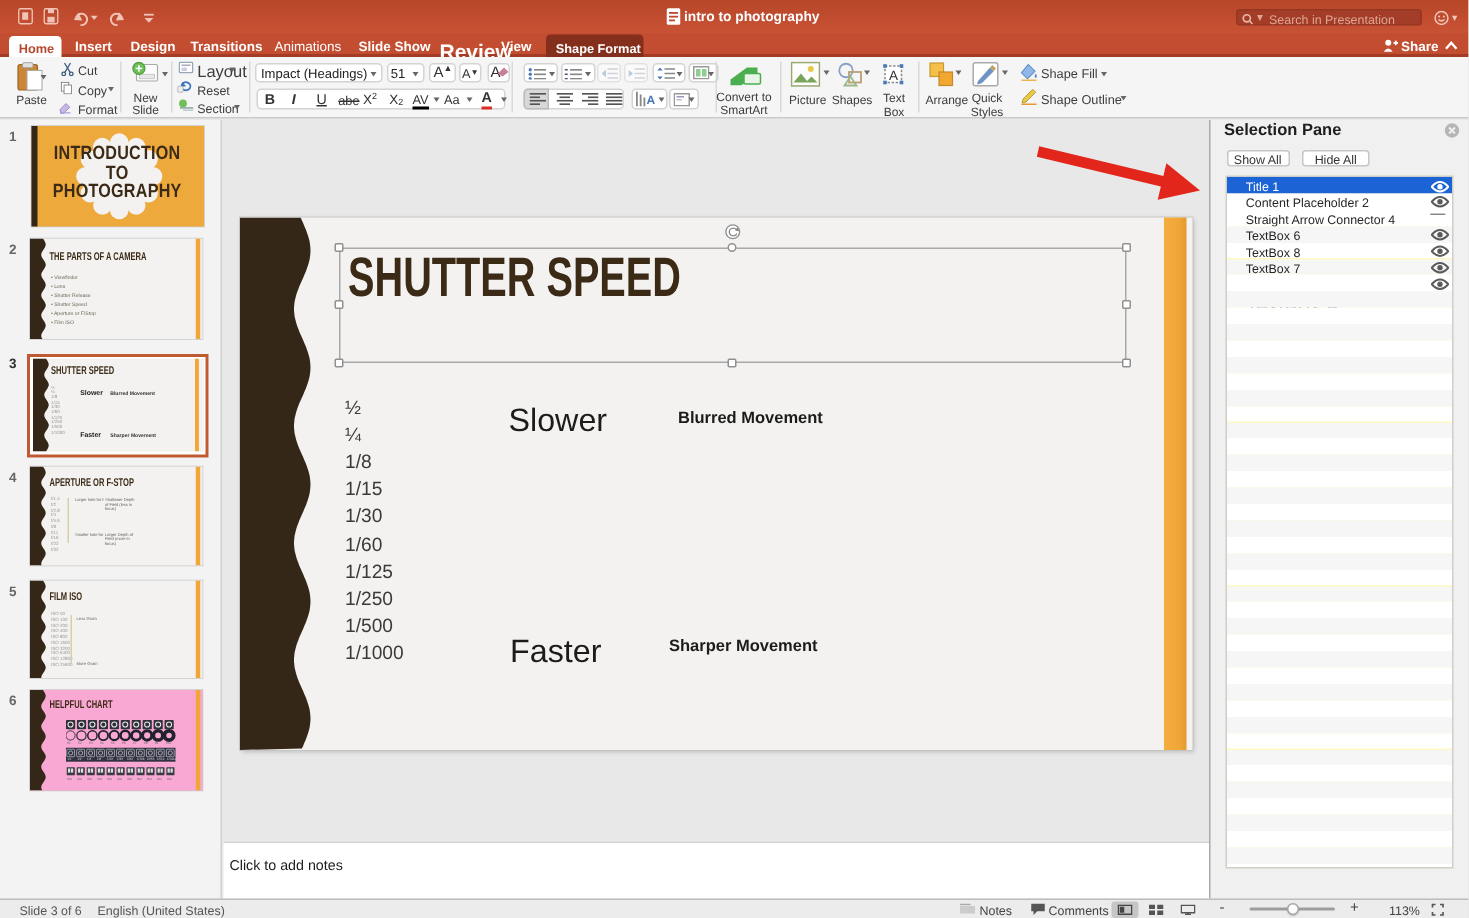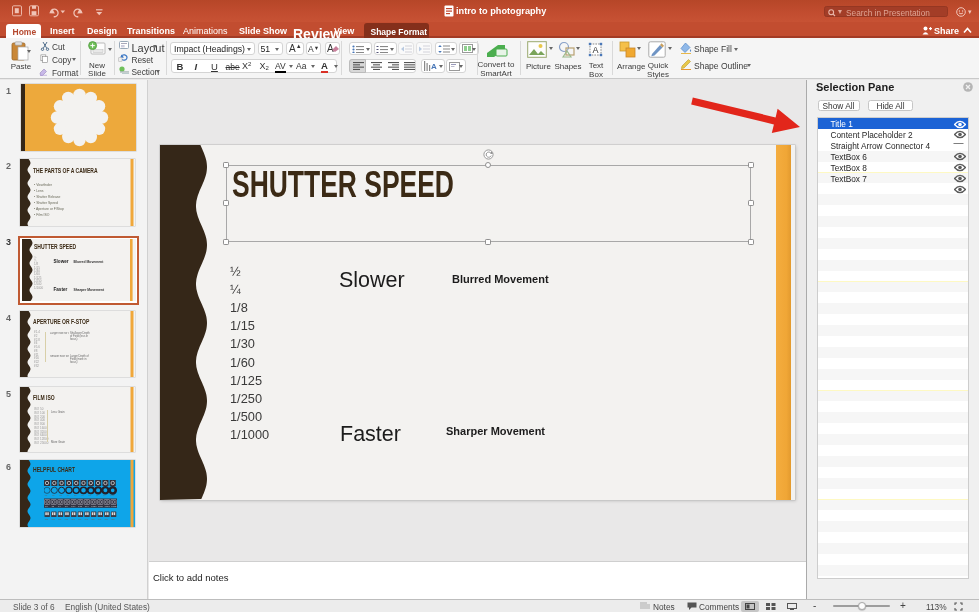--- a/index.html
+++ b/index.html
@@ -367,20 +367,23 @@
       <circle cx="58.5" cy="56.0" r="6.2" fill="#f3f2f0"></circle>
       <circle cx="47.3" cy="53.0" r="6.2" fill="#f3f2f0"></circle>
       <circle cx="39.0" cy="44.8" r="6.2" fill="#f3f2f0"></circle>
       <circle cx="36.0" cy="33.5" r="6.2" fill="#f3f2f0"></circle>
       <circle cx="39.0" cy="22.3" r="6.2" fill="#f3f2f0"></circle>
       <circle cx="47.2" cy="14.0" r="6.2" fill="#f3f2f0"></circle>
       <circle cx="58.5" cy="11.0" r="6.2" fill="#f3f2f0"></circle>
       <circle cx="69.8" cy="14.0" r="6.2" fill="#f3f2f0"></circle>
       <circle cx="78.0" cy="22.2" r="6.2" fill="#f3f2f0"></circle>
     </svg>
+ <div style="position:absolute;left:0;top:12px;width:115px;text-align:center">
+  <div class="impact" style="display:inline-block;font-size:12.8px;transform:scaleX(0.84);transform-origin:50% 0;letter-spacing:0.2px;line-height:12.5px">INTRODUCTION<br>TO<br>PHOTOGRAPHY</div>
+ </div>
 </div>
 
 <div class="abs" style="left:20px;top:159px;width:115px;height:67px;background:#f3f2f0;box-shadow:0 0 0 0.5px #c8c8c8">
  <svg class="abs" style="left:0;top:0" width="115" height="67">
       <path d="M0,0 L8.6,0.0 L9.3,1.0 L9.9,2.0 L10.3,3.0 L10.5,4.0 L10.3,5.0 L9.9,6.0 L9.3,7.0 L8.6,8.0 L8.0,9.0 L7.6,10.0 L7.5,11.0 L7.7,12.0 L8.2,13.0 L8.9,14.0 L9.6,15.0 L10.1,16.0 L10.5,17.0 L10.5,18.0 L10.1,19.0 L9.6,20.0 L8.9,21.0 L8.3,22.0 L7.7,23.0 L7.5,24.0 L7.6,25.0 L8.0,26.0 L8.6,27.0 L9.3,28.0 L9.9,29.0 L10.3,30.0 L10.5,31.0 L10.3,32.0 L9.9,33.0 L9.3,34.0 L8.6,35.0 L8.0,36.0 L7.6,37.0 L7.5,38.0 L7.7,39.0 L8.2,40.0 L8.9,41.0 L9.6,42.0 L10.1,43.0 L10.5,44.0 L10.5,45.0 L10.1,46.0 L9.6,47.0 L8.9,48.0 L8.2,49.0 L7.7,50.0 L7.5,51.0 L7.6,52.0 L8.0,53.0 L8.6,54.0 L9.3,55.0 L9.9,56.0 L10.3,57.0 L10.5,58.0 L10.3,59.0 L9.9,60.0 L9.3,61.0 L8.6,62.0 L8.0,63.0 L7.6,64.0 L7.5,65.0 L7.7,66.0 L8.3,67.0 L0,67 Z" fill="#352718"></path>
       <rect x="110.5" y="0" width="3" height="67" fill="#f0a73a"></rect>
     </svg>
  <div class="impact abs" style="left:13px;top:7px;font-size:7.5px;transform:scaleX(0.67)">THE PARTS OF A CAMERA</div>
  <div class="abs" style="left:14px;top:24px;font-size:3.4px;color:#6a6a5a;line-height:5.95px">• Viewfinder<br>• Lens<br>• Shutter Release<br>• Shutter Speed<br>• Aperture or F/Stop<br>• Film ISO</div>
 </div>
@@ -419,21 +422,21 @@
       <path d="M0,0 L8.6,0.0 L9.3,1.0 L9.9,2.0 L10.3,3.0 L10.5,4.0 L10.3,5.0 L9.9,6.0 L9.3,7.0 L8.6,8.0 L8.0,9.0 L7.6,10.0 L7.5,11.0 L7.7,12.0 L8.2,13.0 L8.9,14.0 L9.6,15.0 L10.1,16.0 L10.5,17.0 L10.5,18.0 L10.1,19.0 L9.6,20.0 L8.9,21.0 L8.3,22.0 L7.7,23.0 L7.5,24.0 L7.6,25.0 L8.0,26.0 L8.6,27.0 L9.3,28.0 L9.9,29.0 L10.3,30.0 L10.5,31.0 L10.3,32.0 L9.9,33.0 L9.3,34.0 L8.6,35.0 L8.0,36.0 L7.6,37.0 L7.5,38.0 L7.7,39.0 L8.2,40.0 L8.9,41.0 L9.6,42.0 L10.1,43.0 L10.5,44.0 L10.5,45.0 L10.1,46.0 L9.6,47.0 L8.9,48.0 L8.2,49.0 L7.7,50.0 L7.5,51.0 L7.6,52.0 L8.0,53.0 L8.6,54.0 L9.3,55.0 L9.9,56.0 L10.3,57.0 L10.5,58.0 L10.3,59.0 L9.9,60.0 L9.3,61.0 L8.6,62.0 L8.0,63.0 L7.6,64.0 L7.5,65.0 L0,65 Z" fill="#352718"></path>
       <rect x="110.5" y="0" width="3" height="65" fill="#f0a73a"></rect>
     </svg>
  <div class="impact abs" style="left:13px;top:6px;font-size:7.5px;transform:scaleX(0.67)">FILM ISO</div>
  <div class="abs" style="left:14px;top:21px;font-size:3px;color:#999;line-height:3.75px">ISO 50<br>ISO 100<br>ISO 200<br>ISO 400<br>ISO 800<br>ISO 1600<br>ISO 3200<br>ISO 6400<br>ISO 12800<br>ISO 25600</div>
  <div class="abs" style="left:26.5px;top:23px;width:0.7px;height:32px;background:#d8cfa8"></div>
  <div class="abs" style="left:31px;top:23px;font-size:2.8px;color:#666">Less Grain</div>
  <div class="abs" style="left:31px;top:53px;font-size:2.8px;color:#666">More Grain</div>
 </div>
 
-<div class="abs" style="left:20px;top:460px;width:115px;height:67px;background:#0ea5e9;box-shadow:0 0 0 0.5px #c8c8c8">
+<div class="abs" style="left:20px;top:460px;width:115px;height:67px;background:#f9a8d4;box-shadow:0 0 0 0.5px #c8c8c8">
  <svg class="abs" style="left:0;top:0" width="115" height="67">
       <path d="M0,0 L8.6,0.0 L9.3,1.0 L9.9,2.0 L10.3,3.0 L10.5,4.0 L10.3,5.0 L9.9,6.0 L9.3,7.0 L8.6,8.0 L8.0,9.0 L7.6,10.0 L7.5,11.0 L7.7,12.0 L8.2,13.0 L8.9,14.0 L9.6,15.0 L10.1,16.0 L10.5,17.0 L10.5,18.0 L10.1,19.0 L9.6,20.0 L8.9,21.0 L8.3,22.0 L7.7,23.0 L7.5,24.0 L7.6,25.0 L8.0,26.0 L8.6,27.0 L9.3,28.0 L9.9,29.0 L10.3,30.0 L10.5,31.0 L10.3,32.0 L9.9,33.0 L9.3,34.0 L8.6,35.0 L8.0,36.0 L7.6,37.0 L7.5,38.0 L7.7,39.0 L8.2,40.0 L8.9,41.0 L9.6,42.0 L10.1,43.0 L10.5,44.0 L10.5,45.0 L10.1,46.0 L9.6,47.0 L8.9,48.0 L8.2,49.0 L7.7,50.0 L7.5,51.0 L7.6,52.0 L8.0,53.0 L8.6,54.0 L9.3,55.0 L9.9,56.0 L10.3,57.0 L10.5,58.0 L10.3,59.0 L9.9,60.0 L9.3,61.0 L8.6,62.0 L8.0,63.0 L7.6,64.0 L7.5,65.0 L7.7,66.0 L8.3,67.0 L0,67 Z" fill="#352718"></path>
       <rect x="110.5" y="0" width="3" height="67" fill="#f0a73a"></rect>
     </svg>
  <div class="impact abs" style="left:13px;top:5px;font-size:7.5px;transform:scaleX(0.67)">HELPFUL CHART</div>
  <svg class="abs" style="left:23.5px;top:19.5px" width="74" height="42">
       <rect x="0.0" y="0" width="6.1" height="6.1" rx="0.5" fill="#30303a"></rect>
       <circle cx="3.0" cy="3" r="1.7" fill="none" stroke="#e8e8e8" stroke-width="0.7"></circle>
       <circle cx="3.0" cy="10.3" r="3.1" fill="none" stroke="#22222c" stroke-width="0.55"></circle>
       <text x="0.8" y="16" font-size="2.2" fill="#666">f/1</text>

